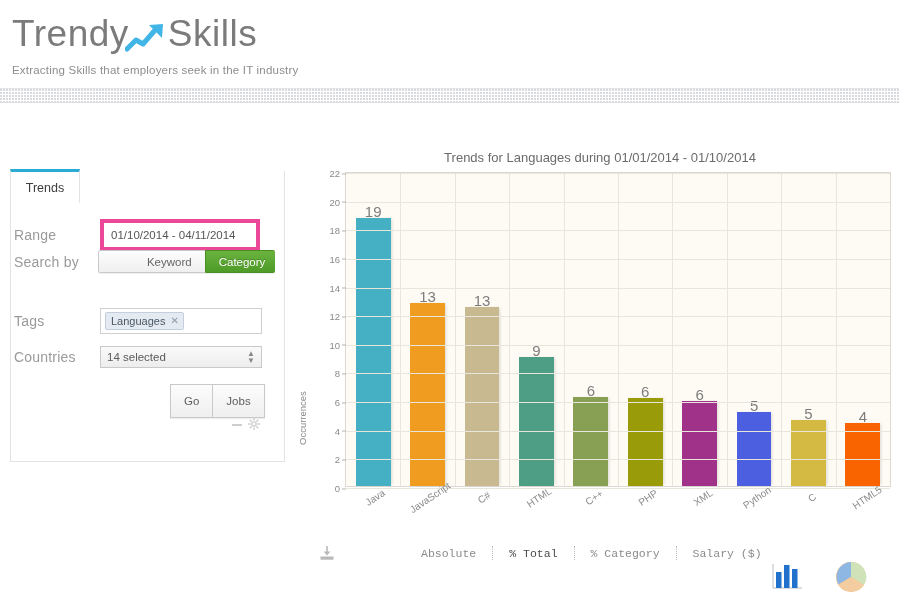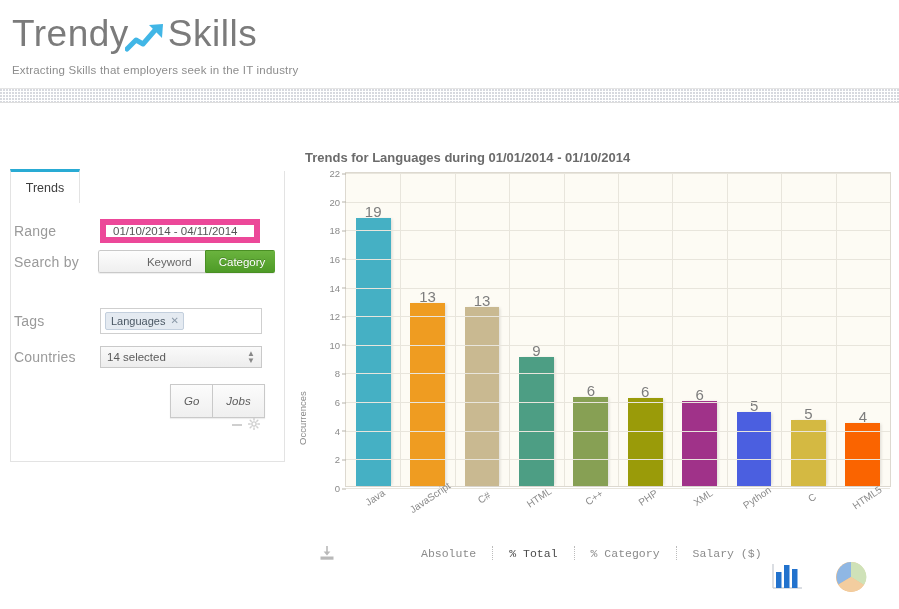--- a/index.html
+++ b/index.html
@@ -109,25 +109,25 @@
   }
   .row-label {
     width: 100px;
     padding-left: 14px;
     font-size: 14px;
     color: #9a9a9a;
     letter-spacing: .2px;
   }
   .range-input {
     width: 160px; height: 24px;
-    border: 6px solid #ec4899;
+    border: 4px solid #ec4899;
     background: #fff;
     font-size: 11.5px;
     color: #555;
-    padding: 0 7px;
+    padding: 12px 7px;
     font-family: "Liberation Sans", sans-serif;
     outline: none;
   }
   .seg {
     display: flex;
     border-radius: 2px;
     overflow: hidden;
     box-shadow: 0 1px 1px rgba(0,0,0,.07);
   }
   .seg-btn {
@@ -202,42 +202,41 @@
   }
   .pbtn {
     height: 30px;
     padding: 16px 13px;
     display: flex; align-items: center; justify-content: center;
     font-size: 11.5px;
     color: #5f5f5f;
     background: linear-gradient(#fcfcfc, #efefef);
     border: 1px solid #c9c9c9;
     cursor: pointer;
-    font-style: italic;
   }
   .pbtn + .pbtn { border-left: none; }
   .mini-icons {
     position: absolute; left: 232px; top: 416px;
     display: flex; align-items: center; gap: 6px;
   }
   .mini-dash {
     width: 10px; height: 2px; background: #cfcfcf;
   }
 
   
   .chart-wrap {
     position: absolute; left: 305px; top: 145px;
     width: 590px; height: 380px;
   }
   .chart-title {
     position: absolute; left: 0; top: 5px;
     width: 590px;
+    text-align: center;
     font-size: 13px;
     color: #6b6b6b;
-    font-weight: bold;
   }
   .ylabel {
     position: absolute;
     left: -8px; top: 300px;
     transform: rotate(-90deg);
     transform-origin: left top;
     font-size: 9.5px;
     color: #8a8a8a;
     white-space: nowrap;
   }

